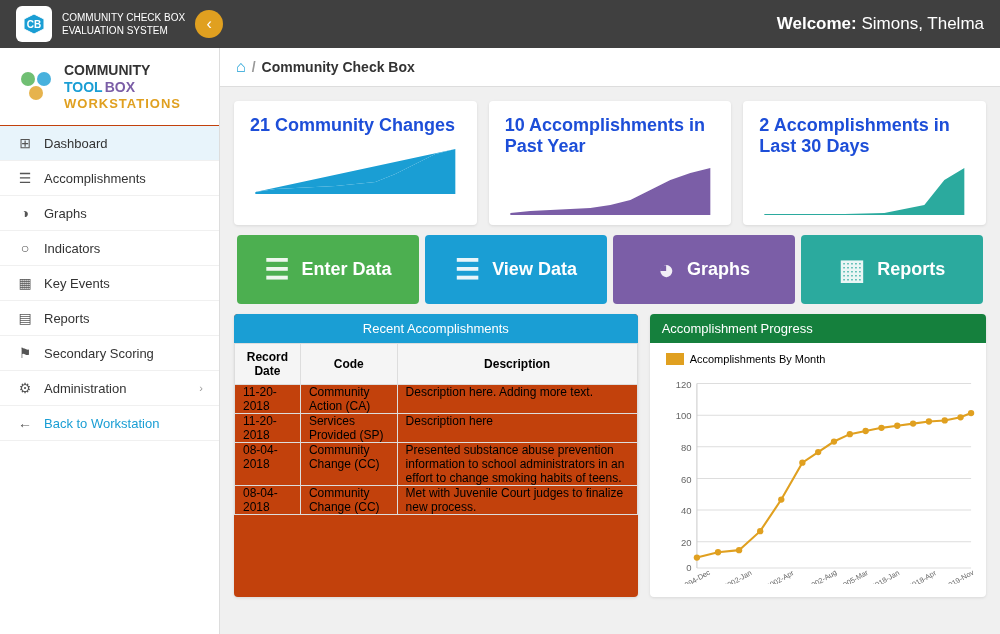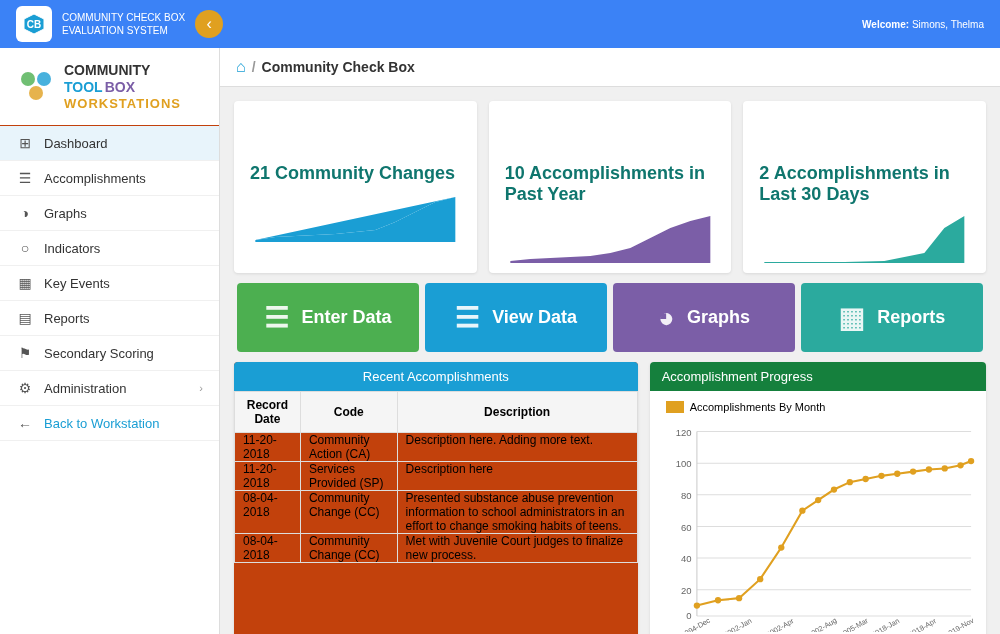--- a/index.html
+++ b/index.html
@@ -1,20 +1,20 @@
 <!DOCTYPE html>
 <html><head>
   <meta charset="utf-8">
   <style>
     * { box-sizing: border-box; margin: 0; padding: 0; }
     body { font-family: Arial, sans-serif; font-size: 13px; background: #f0f0f0; display: flex; flex-direction: column; height: 634px; overflow: hidden; }
 
     
     .top-bar {
-      background: #3b82f6;
+      background: #404040;
       height: 48px;
       display: flex;
       align-items: center;
       justify-content: space-between;
       padding: 0 16px;
       flex-shrink: 0;
     }
     .top-bar-left { display: flex; align-items: center; gap: 10px; }
     .logo-shield {
       width: 36px; height: 36px;
@@ -25,21 +25,21 @@
     }
     .top-bar-title { color: #fff; font-weight: bold; font-size: 12px; line-height: 1.3; }
     .top-bar-title span { display: block; font-size: 10px; font-weight: normal; }
     .back-btn {
       background: #e0a020;
       border: none; border-radius: 50%;
       width: 28px; height: 28px;
       color: #fff; font-size: 16px;
       cursor: pointer; display: flex; align-items: center; justify-content: center;
     }
-    .welcome-text { color: #fff; font-size: 10px; }
+    .welcome-text { color: #fff; font-size: 17px; }
     .welcome-text strong { font-weight: bold; }
 
     
     .main-layout { display: flex; flex: 1; overflow: hidden; }
 
     
     .sidebar {
       width: 220px;
       background: #fff;
       border-right: 1px solid #ddd;
@@ -101,21 +101,21 @@
     .stat-card {
       flex: 1;
       background: #fff;
       border-radius: 4px;
       padding: 14px 16px 10px 16px;
       box-shadow: 0 1px 3px rgba(0,0,0,0.1);
       min-height: 110px;
       position: relative;
       overflow: hidden;
     }
-    .stat-card h2 { font-size: 18px; font-weight: bold; color: #0f766e; margin-bottom: 8px; margin-top: 48px; }
+    .stat-card h2 { font-size: 18px; font-weight: bold; color: #1d4ed8; margin-bottom: 8px; }
     .stat-chart { height: 50px; display: flex; align-items: flex-end; }
     .stat-chart-blue svg { fill: #1a9ed4; }
     .stat-chart-purple svg { fill: #7b5ea7; }
     .stat-chart-teal svg { fill: #2baa9e; }
 
     
     .action-row {
       display: flex; gap: 0;
       padding: 0 14px 10px 14px;
     }

